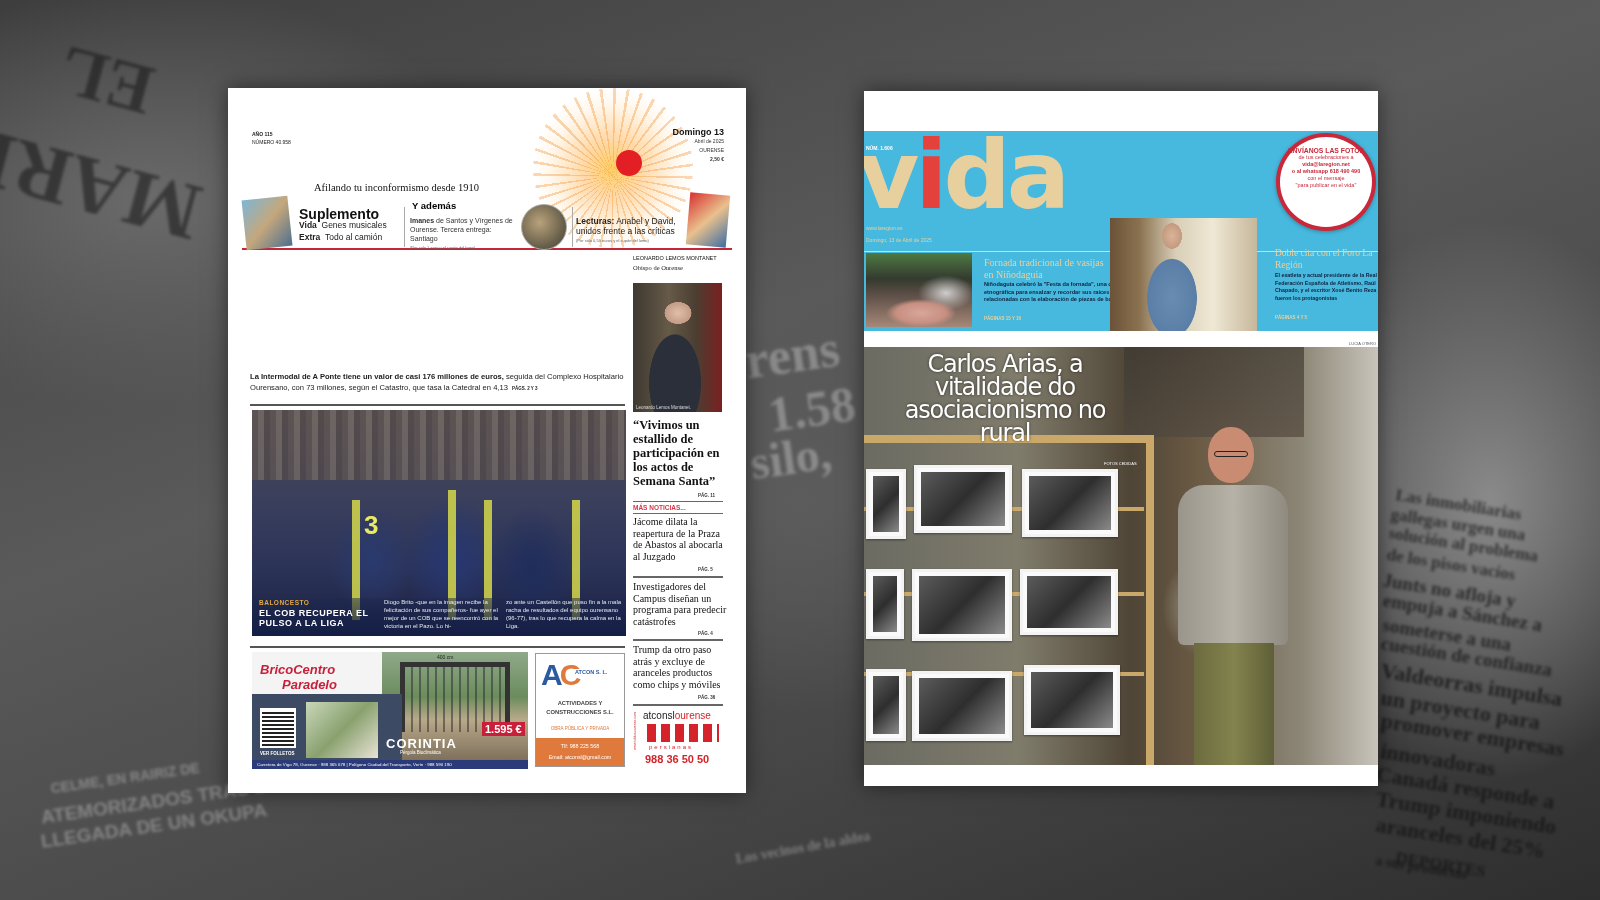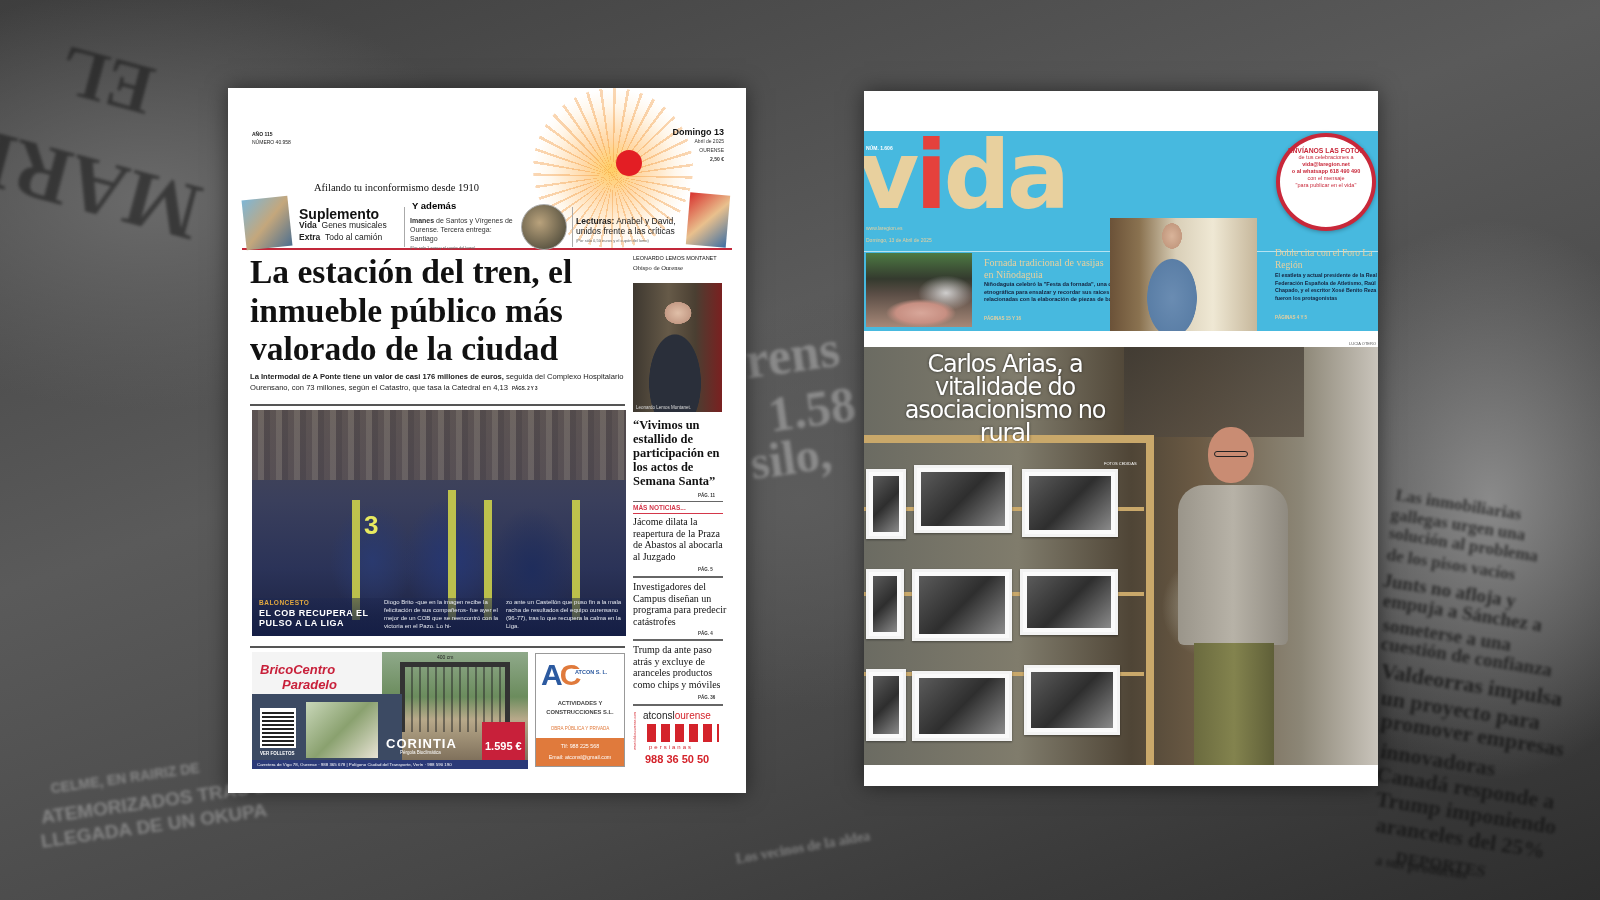--- a/index.html
+++ b/index.html
@@ -65,21 +65,21 @@
 .rsep{position:absolute;left:405px;width:90px;height:2px;background:#666}
 .ad1{position:absolute;left:24px;top:564px;width:276px;height:112px;background:#f4f4f4;overflow:hidden}
 .ad1 .sky{position:absolute;left:130px;top:0;width:146px;height:112px;background:linear-gradient(180deg,#8fa98a 0%,#6b8c5d 40%,#b8a98a 60%,#7a6b57 100%)}
 .ad1 .pergola{position:absolute;left:148px;top:10px;width:110px;height:70px;border:5px solid #333;border-bottom:none;background:repeating-linear-gradient(90deg,transparent 0 6px,rgba(40,40,40,.5) 6px 8px)}
 .ad1 .brico1{position:absolute;left:8px;top:10px;font-size:13px;font-style:italic;font-weight:bold;color:#c8203a}
 .ad1 .brico2{position:absolute;left:30px;top:25px;font-size:13px;font-style:italic;font-weight:bold;color:#c8203a}
 .ad1 .panel{position:absolute;left:0;top:42px;width:150px;height:70px;background:#3c4a63}
 .ad1 .qr{position:absolute;left:8px;top:56px;width:36px;height:40px;background:repeating-linear-gradient(0deg,#222 0 2px,#fff 2px 4px),#fff;border:2px solid #fff}
 .ad1 .qrlbl{position:absolute;left:8px;top:99px;font-size:4.5px;font-weight:bold;color:#fff}
 .ad1 .brochure{position:absolute;left:54px;top:50px;width:72px;height:56px;background:linear-gradient(135deg,#c9d7b9,#8aa16f,#e8e3d5)}
-.ad1 .price{position:absolute;left:230px;top:70px;background:#c8203a;color:#fff;font-weight:bold;font-size:11px;padding:18px 3px}
+.ad1 .price{position:absolute;left:230px;top:70px;background:#c8203a;color:#fff;font-weight:bold;font-size:11px;padding:1px 3px}
 .ad1 .corintia{position:absolute;left:134px;top:84px;font-size:13px;font-weight:bold;color:#fff;letter-spacing:1px}
 .ad1 .perg{position:absolute;left:148px;top:98px;font-size:4.5px;color:#fff}
 .ad1 .dim{position:absolute;left:185px;top:2px;font-size:5px;color:#222}
 .addr{position:absolute;left:24px;top:670px;width:276px;height:9px;background:#2b3a78;color:#fff;font-size:4.4px;line-height:9px;padding-left:5px;white-space:nowrap}
 .ad2{position:absolute;left:307px;top:565px;width:90px;height:114px;border:1px solid #999;background:#fff}
 .ad2 .ac{position:absolute;left:5px;top:4px;font-size:30px;font-weight:bold;color:#2c5aa0;letter-spacing:-3px}
 .ad2 .ac span{color:#e07a3c}
 .ad2 .atcon{position:absolute;left:38px;top:15px;font-size:5.5px;font-weight:bold;color:#2c5aa0;background:#fff;padding:0 1px}
 .ad2 .t1{position:absolute;left:0;width:88px;top:45px;text-align:center;font-size:5.8px;font-weight:bold;color:#444;line-height:9px}
 .ad2 .t2{position:absolute;left:0;width:88px;top:72px;text-align:center;font-size:4.6px;color:#e07a3c}
@@ -189,21 +189,20 @@
     <div class="sup-line" style="top:40px"><b>Extra</b>&nbsp;&nbsp;<span>Todo al camión</span></div>
     <div class="vsep" style="left:162px"></div>
     <div class="y-title">Y además</div>
     <div class="y-text"><b>Imanes</b> <span>de Santos y Vírgenes de Ourense. Tercera entrega: Santiago</span><div class="small">(Por solo 1 euro y el cupón del lomo)</div></div>
     <div class="circ"></div>
     <div class="vsep" style="left:330px"></div>
     <div class="lect"><b>Lecturas:</b> <span>Anabel y David, unidos frente a las críticas</span><div class="small">(Por sólo 0,50 euros y el cupón del lomo)</div></div>
     <div class="thumb" style="left:446px;top:2px;width:40px;height:52px;transform:rotate(5deg);background:linear-gradient(135deg,#d8322f,#e9c08d,#3c6ea3)"></div>
   </div>
 
-  <div class="headline">La estación del tren, el inmueble público más valorado de la ciudad</div>
   <div class="deck"><b>La Intermodal de A Ponte tiene un valor de casi 176 millones de euros,</b> <span>seguida del Complexo Hospitalario Ourensano, con 73 millones, según el Catastro, que tasa la Catedral en 4,13</span><span class="pag">PÁGS. 2 Y 3</span></div>
   <div class="hsep" style="top:316px"></div>
 
   <div class="photo1">
     <div class="crowd"></div>
     <div class="stripe" style="left:100px;top:90px;height:120px"></div>
     <div class="stripe" style="left:196px;top:80px;height:130px"></div>
     <div class="stripe" style="left:232px;top:90px;height:120px"></div>
     <div class="stripe" style="left:320px;top:90px;height:120px"></div>
     <div class="num">3</div>
@@ -226,21 +225,21 @@
   <div class="rsep" style="top:413px;height:1px"></div>
   <div class="mas">MÁS NOTICIAS...</div>
   <div class="rsep" style="top:425px;height:1px;background:#d4374a"></div>
 
   <div class="brief" style="top:428px">Jácome dilata la reapertura de la Praza de Abastos al abocarla al Juzgado</div>
   <div class="brief-pag" style="top:479px">PÁG. 5</div>
   <div class="rsep" style="top:488px"></div>
   <div class="brief" style="top:493px">Investigadores del Campus diseñan un programa para predecir catástrofes</div>
   <div class="brief-pag" style="top:543px">PÁG. 4</div>
   <div class="rsep" style="top:551px"></div>
-  <div class="brief" style="top:556px">Trump da ante paso atrás y excluye de aranceles productos como chips y móviles</div>
+  <div class="brief" style="top:556px">Trump da otro paso atrás y excluye de aranceles productos como chips y móviles</div>
   <div class="brief-pag" style="top:607px">PÁG. 36</div>
   <div class="rsep" style="top:616px"></div>
 
   <div class="hsep" style="top:558px"></div>
 
   <div class="ad1">
     <div class="sky"></div>
     <div class="pergola"></div>
     <div class="dim">400 cm</div>
     <div class="brico1">BricoCentro</div>

